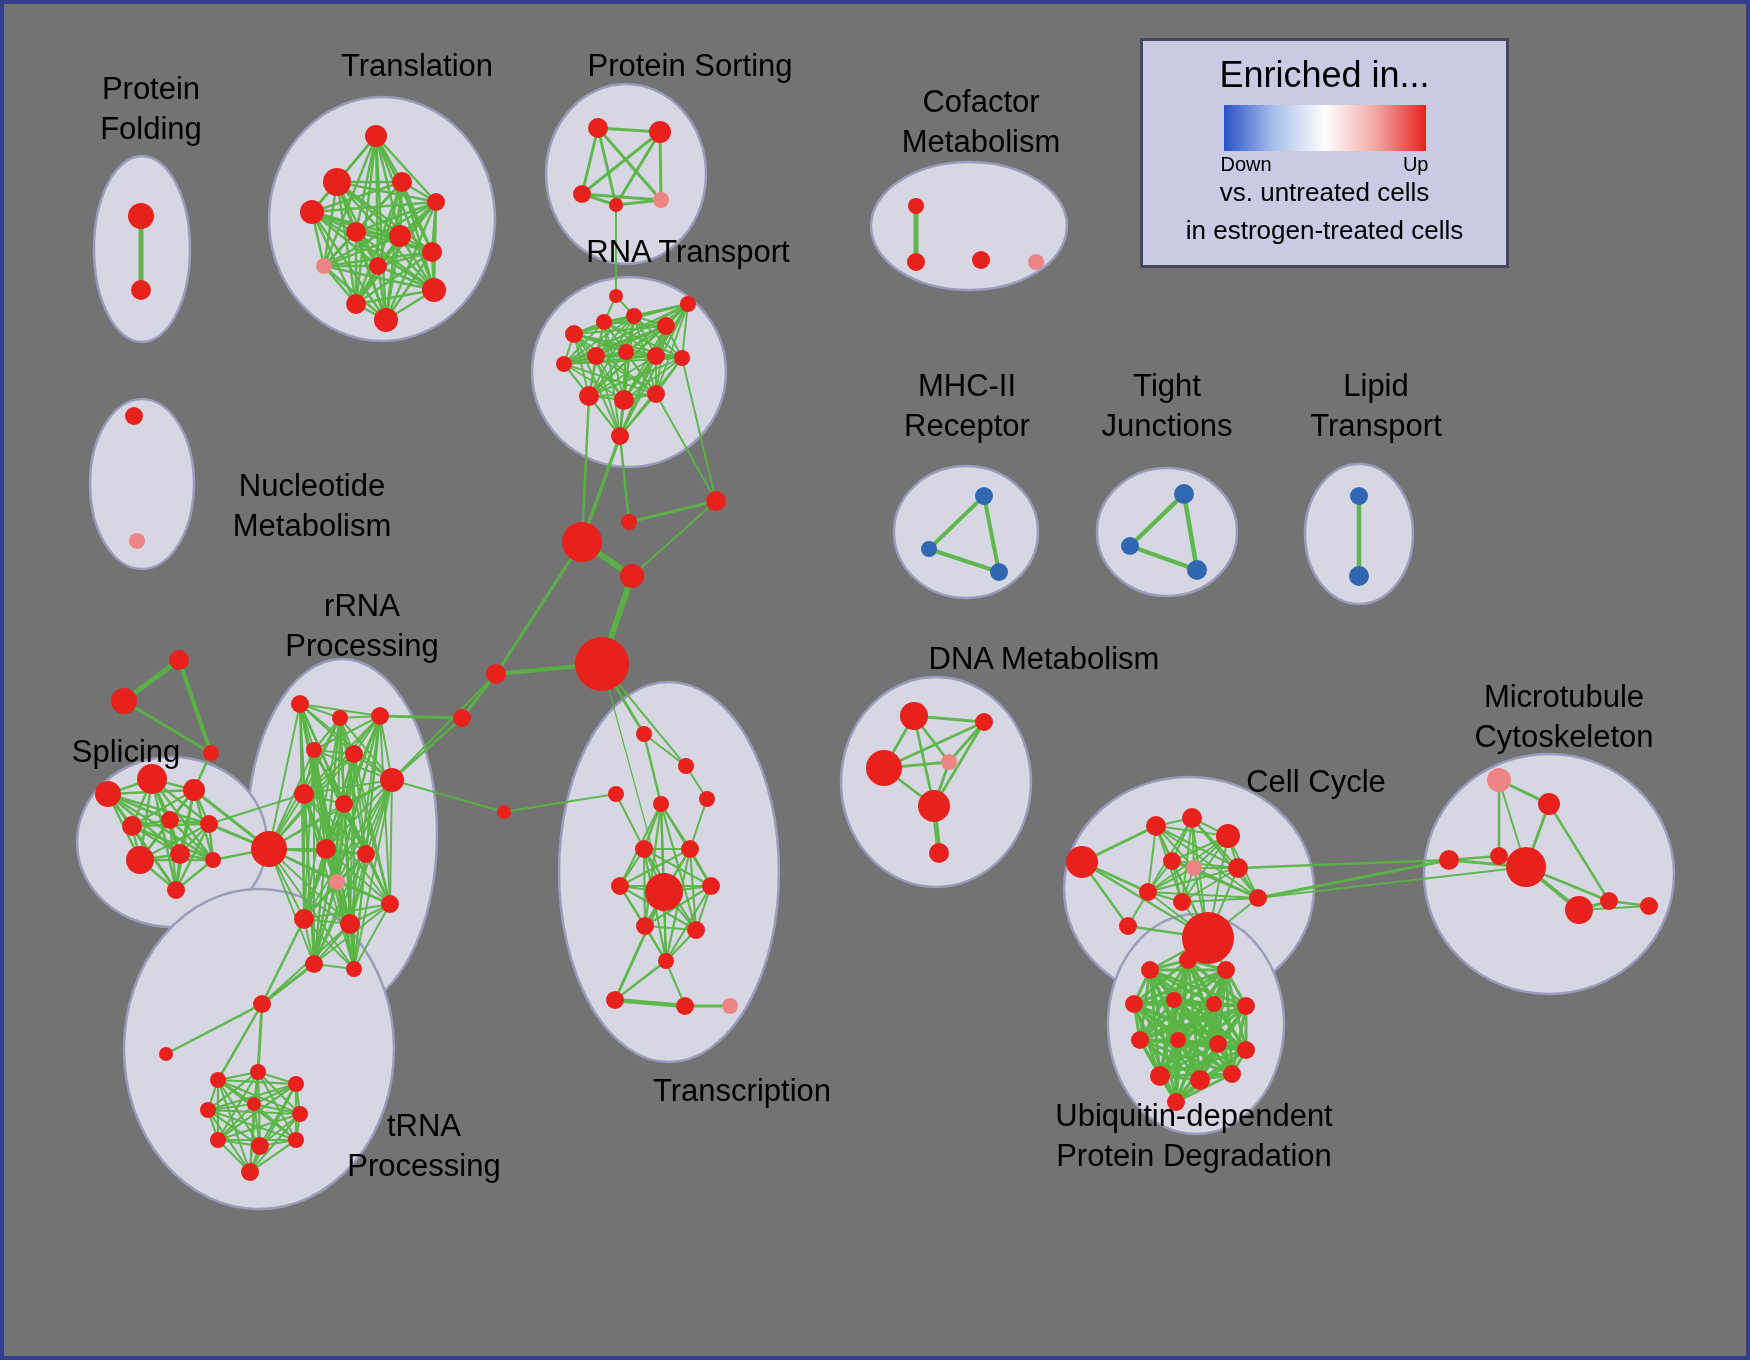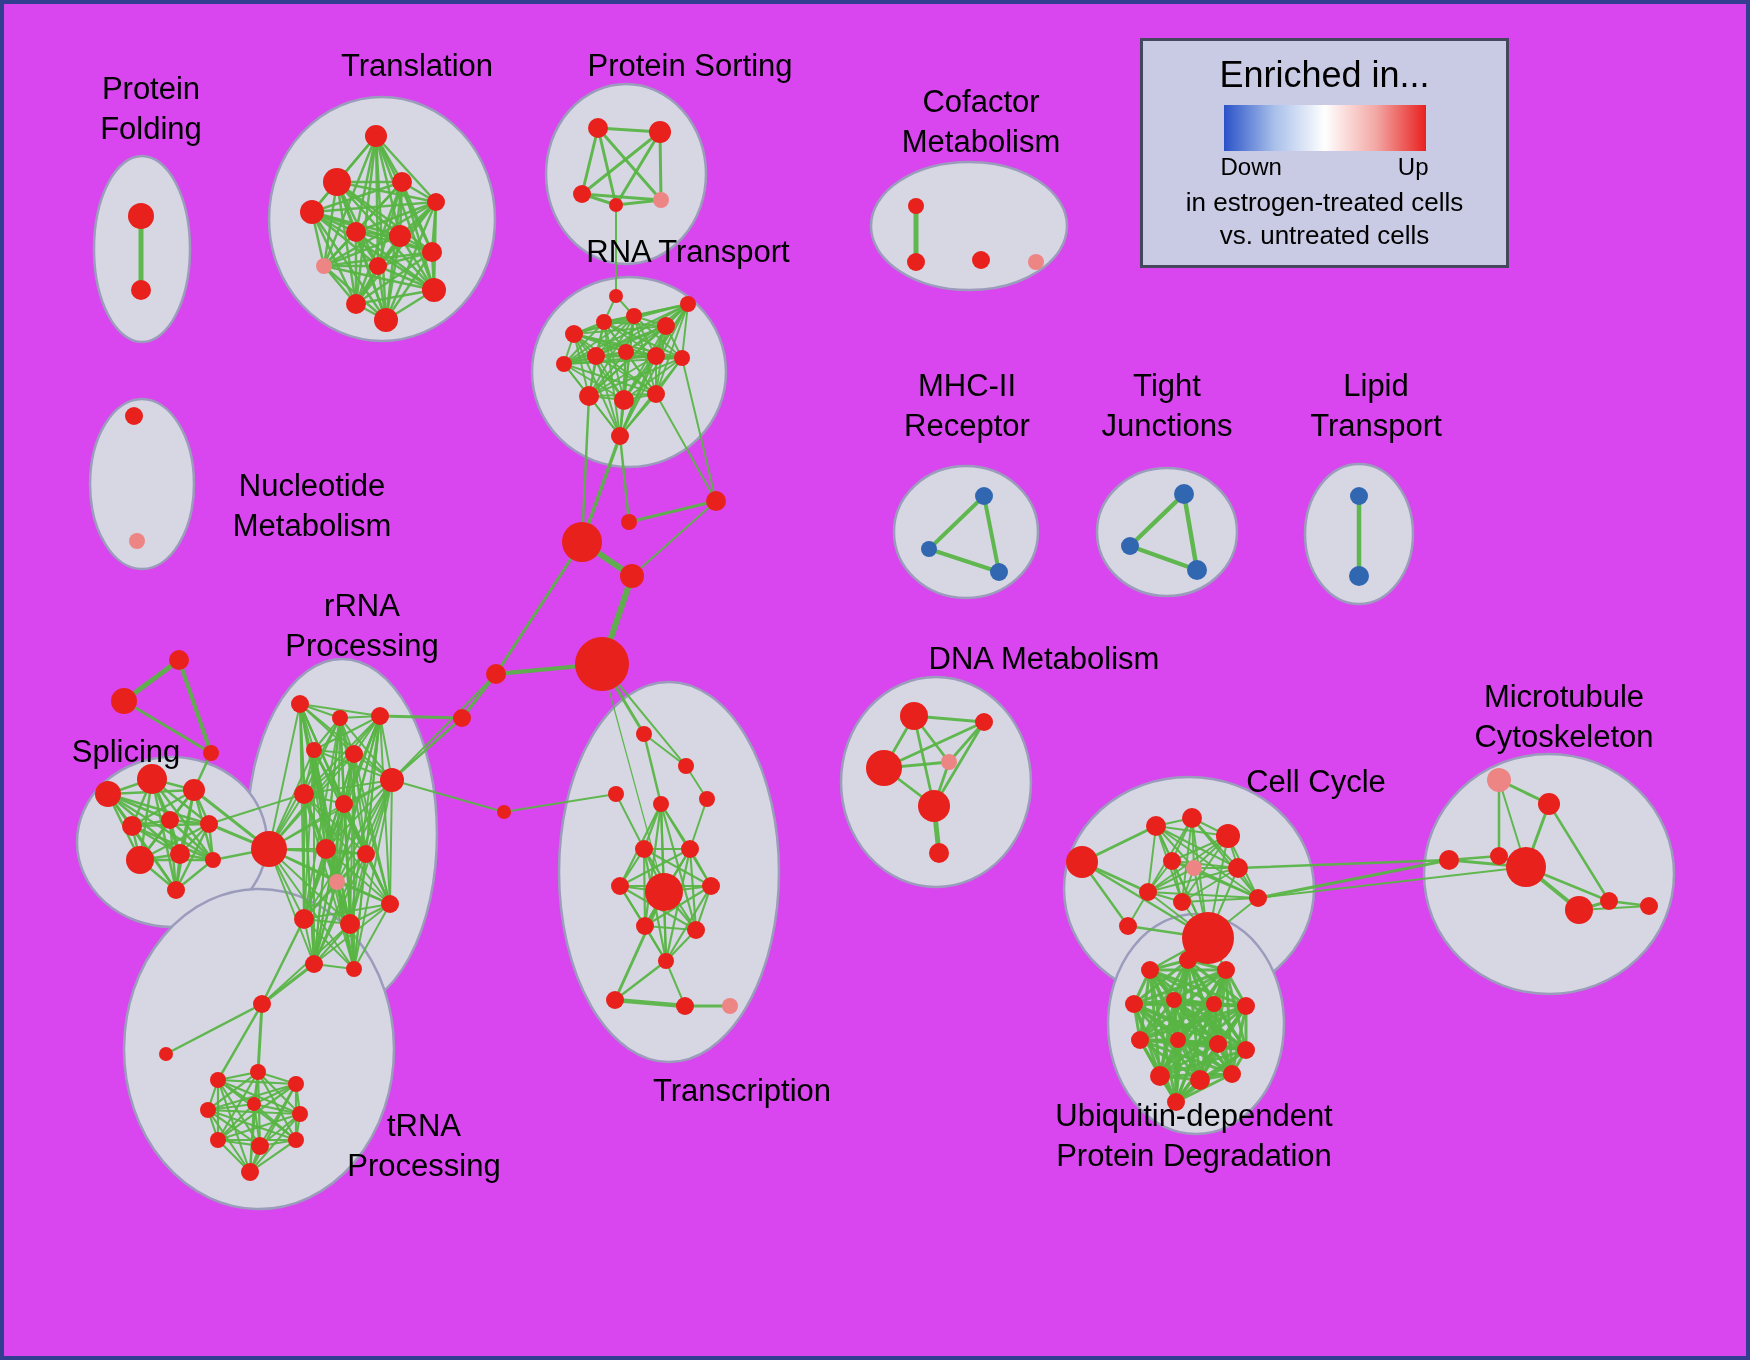--- a/index.html
+++ b/index.html
@@ -1,34 +1,34 @@
 <!DOCTYPE html>
 <html><head>
 <meta charset="utf-8">
 <style>
   html,body{margin:0;padding:0;background:#9a9ab0;}
   .figure{
     position:relative;
     width:1750px;height:1360px;
-    background:#d946ef;
+    background:#737373;
     border:4px solid #333e90;
     box-sizing:border-box;
     overflow:hidden;
     font-family:"Liberation Sans", sans-serif;
   }
   .figure svg{position:absolute;left:0;top:0;}
   svg text{font-family:"Liberation Sans", sans-serif;}
   .legend{
     position:absolute;left:1136px;top:34px;width:369px;height:230px;
     border:3px solid #45475e;background:#c9cae3;box-sizing:border-box;
     text-align:center;color:#000;z-index:5;
   }
   .legend-title{font-size:36px;margin-top:13px;}
   .legend-bar{width:202px;height:46px;margin:9px auto 2px;}
-  .legend-scale{width:208px;margin:0 auto;display:flex;justify-content:space-between;font-size:24px;}
+  .legend-scale{width:208px;margin:0 auto;display:flex;justify-content:space-between;font-size:20px;}
   .legend-caption{font-size:26px;line-height:1.28;}
   .legend-caption.first{margin-top:5px;}
 </style>
 </head>
 <body>
 
 <div class="figure">
   <svg id="net" width="1750" height="1360" viewBox="0 0 1750 1360">
       <ellipse cx="138" cy="245" rx="48" ry="93" fill="#d7d7e4" stroke="#9b9cbc" stroke-width="2.5"></ellipse>
       <ellipse cx="378" cy="215" rx="113" ry="122" fill="#d7d7e4" stroke="#9b9cbc" stroke-width="2.5"></ellipse>
@@ -905,16 +905,16 @@
       <text x="1190" y="1122" text-anchor="middle" font-size="31" fill="#000000"><tspan x="1190" dy="0">Ubiquitin-dependent</tspan><tspan x="1190" dy="40">Protein Degradation</tspan></text>
     </svg>
 
   <div class="legend">
     <div class="legend-title">Enriched in...</div>
     <div class="legend-bar" id="legend-bar" style="background: linear-gradient(90deg, rgb(42, 82, 200), rgb(169, 192, 234), rgb(255, 255, 255), rgb(242, 169, 166), rgb(232, 33, 31));"></div>
     <div class="legend-scale">
       <span>Down</span>
       <span>Up</span>
     </div>
+    <div class="legend-caption">vs. untreated cells</div>
     <div class="legend-caption first">in estrogen-treated cells</div>
-    <div class="legend-caption">vs. untreated cells</div>
   </div>
 </div>
 
 </body></html>

